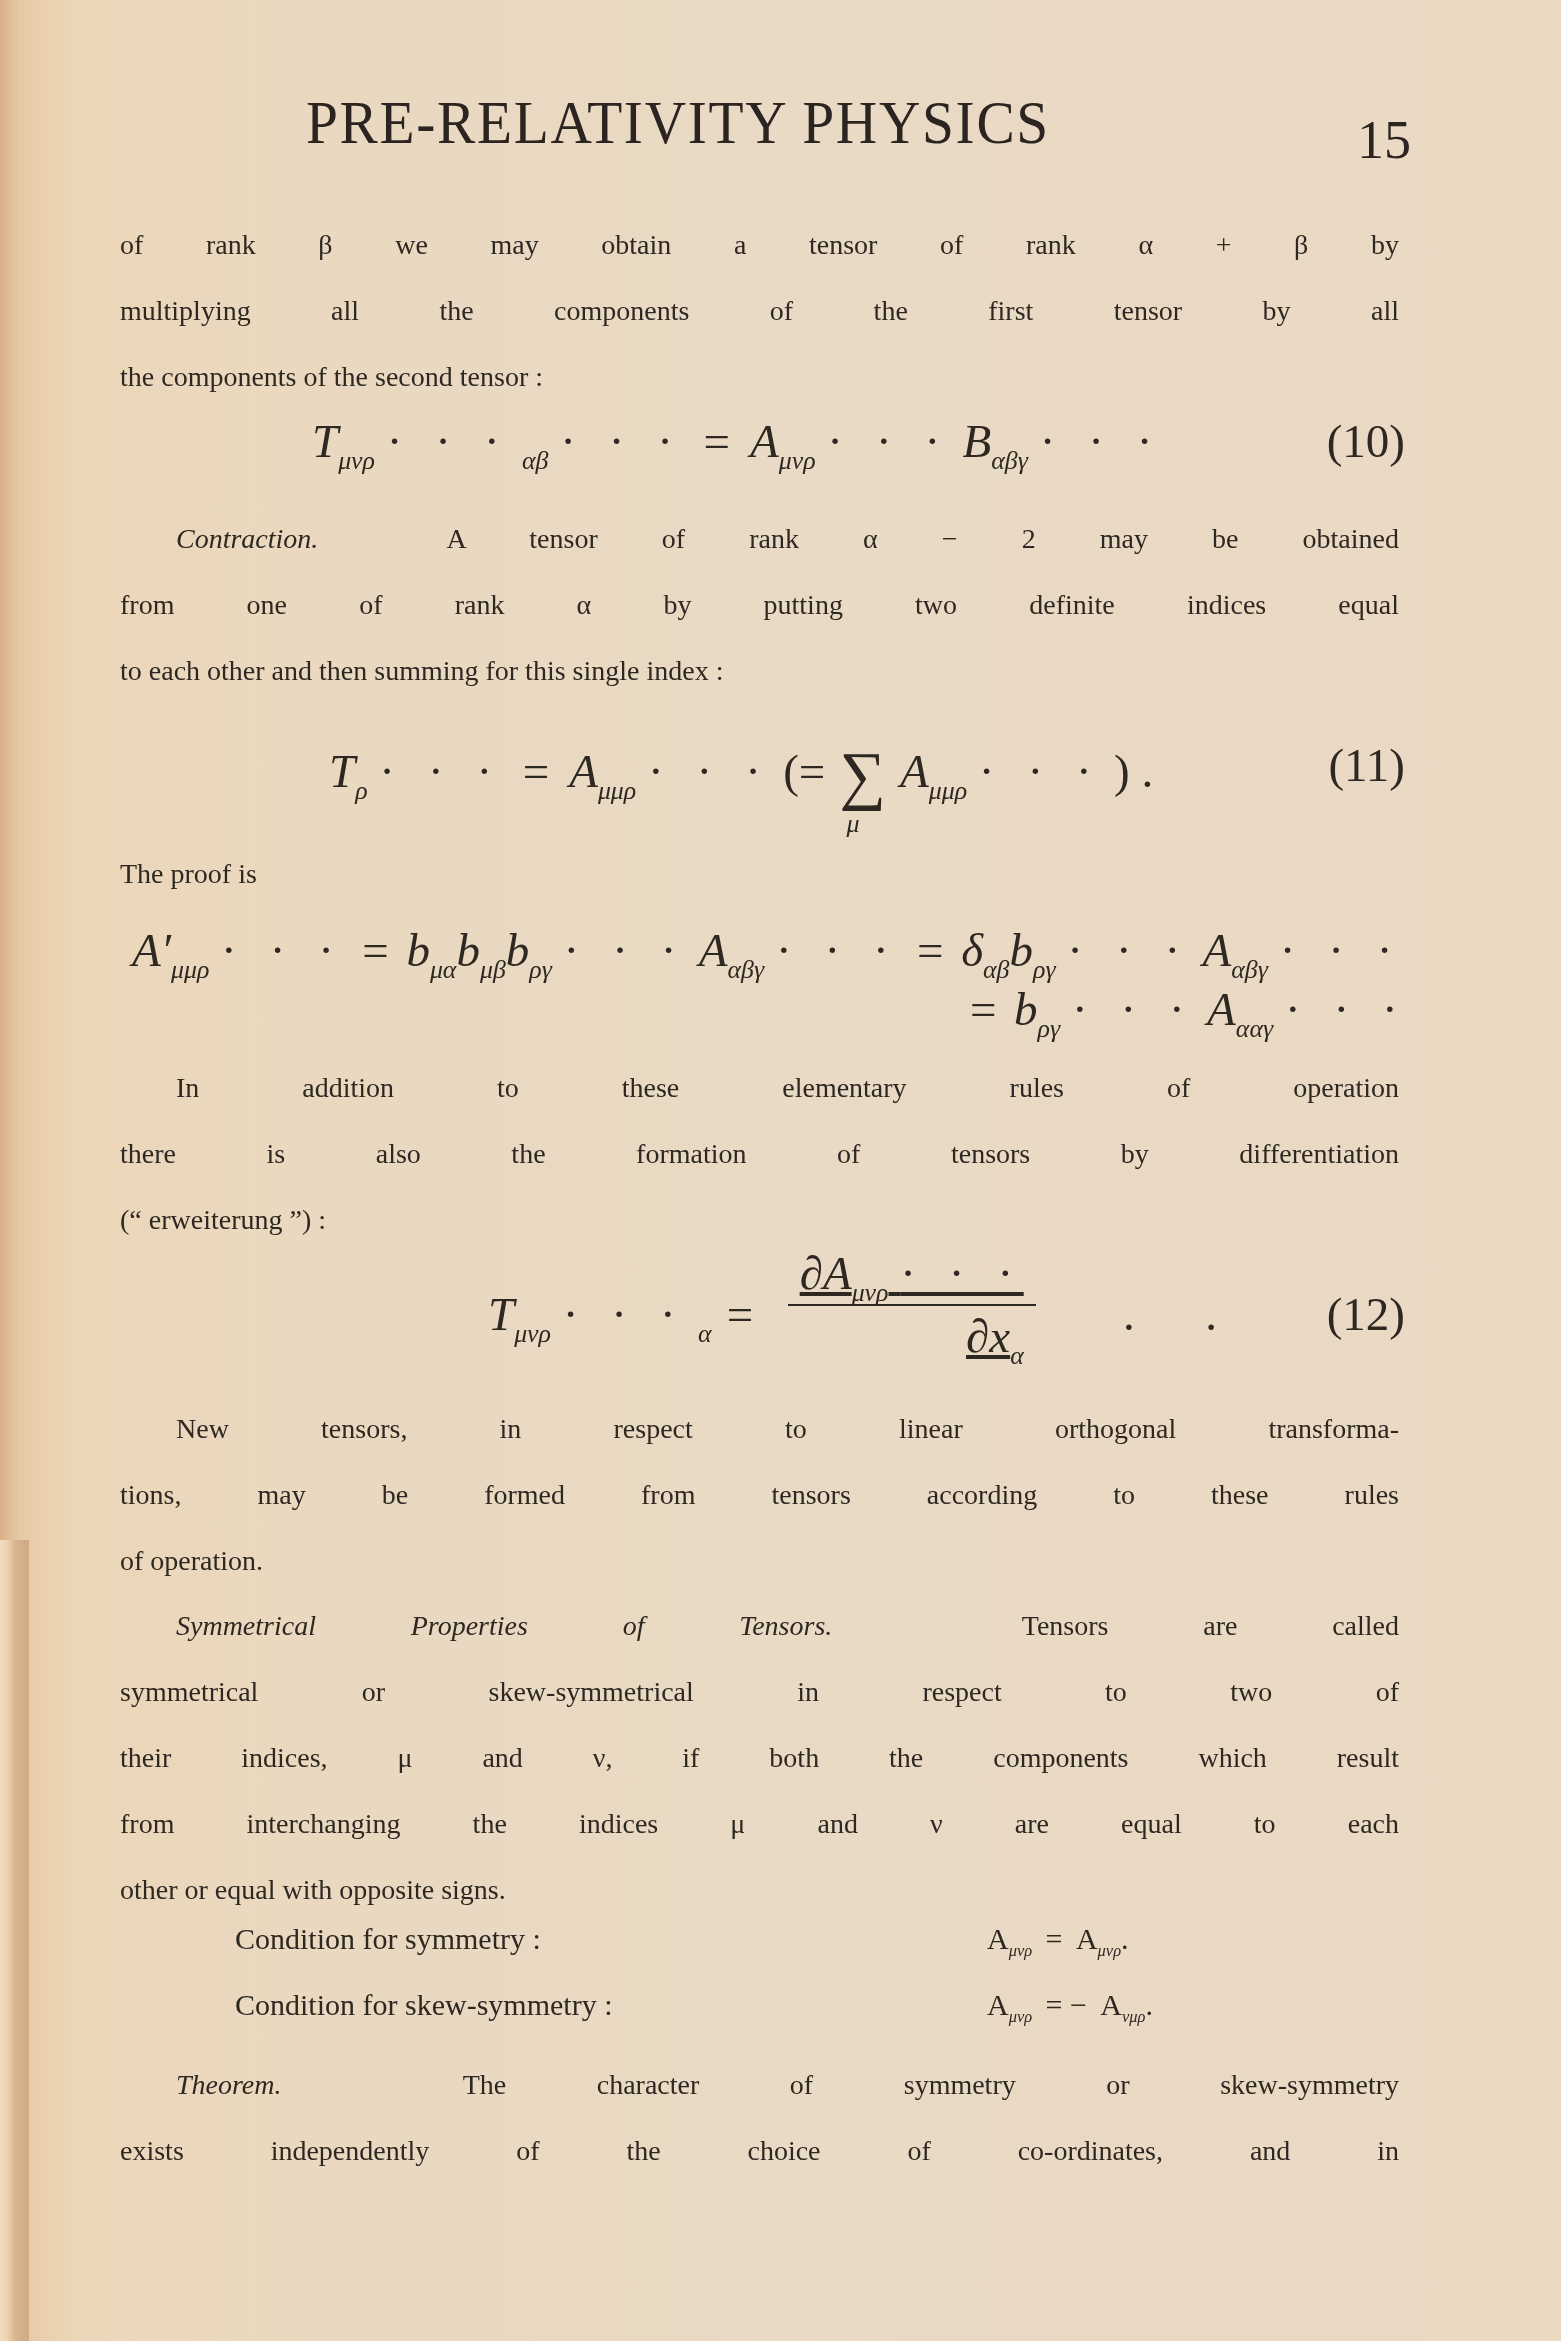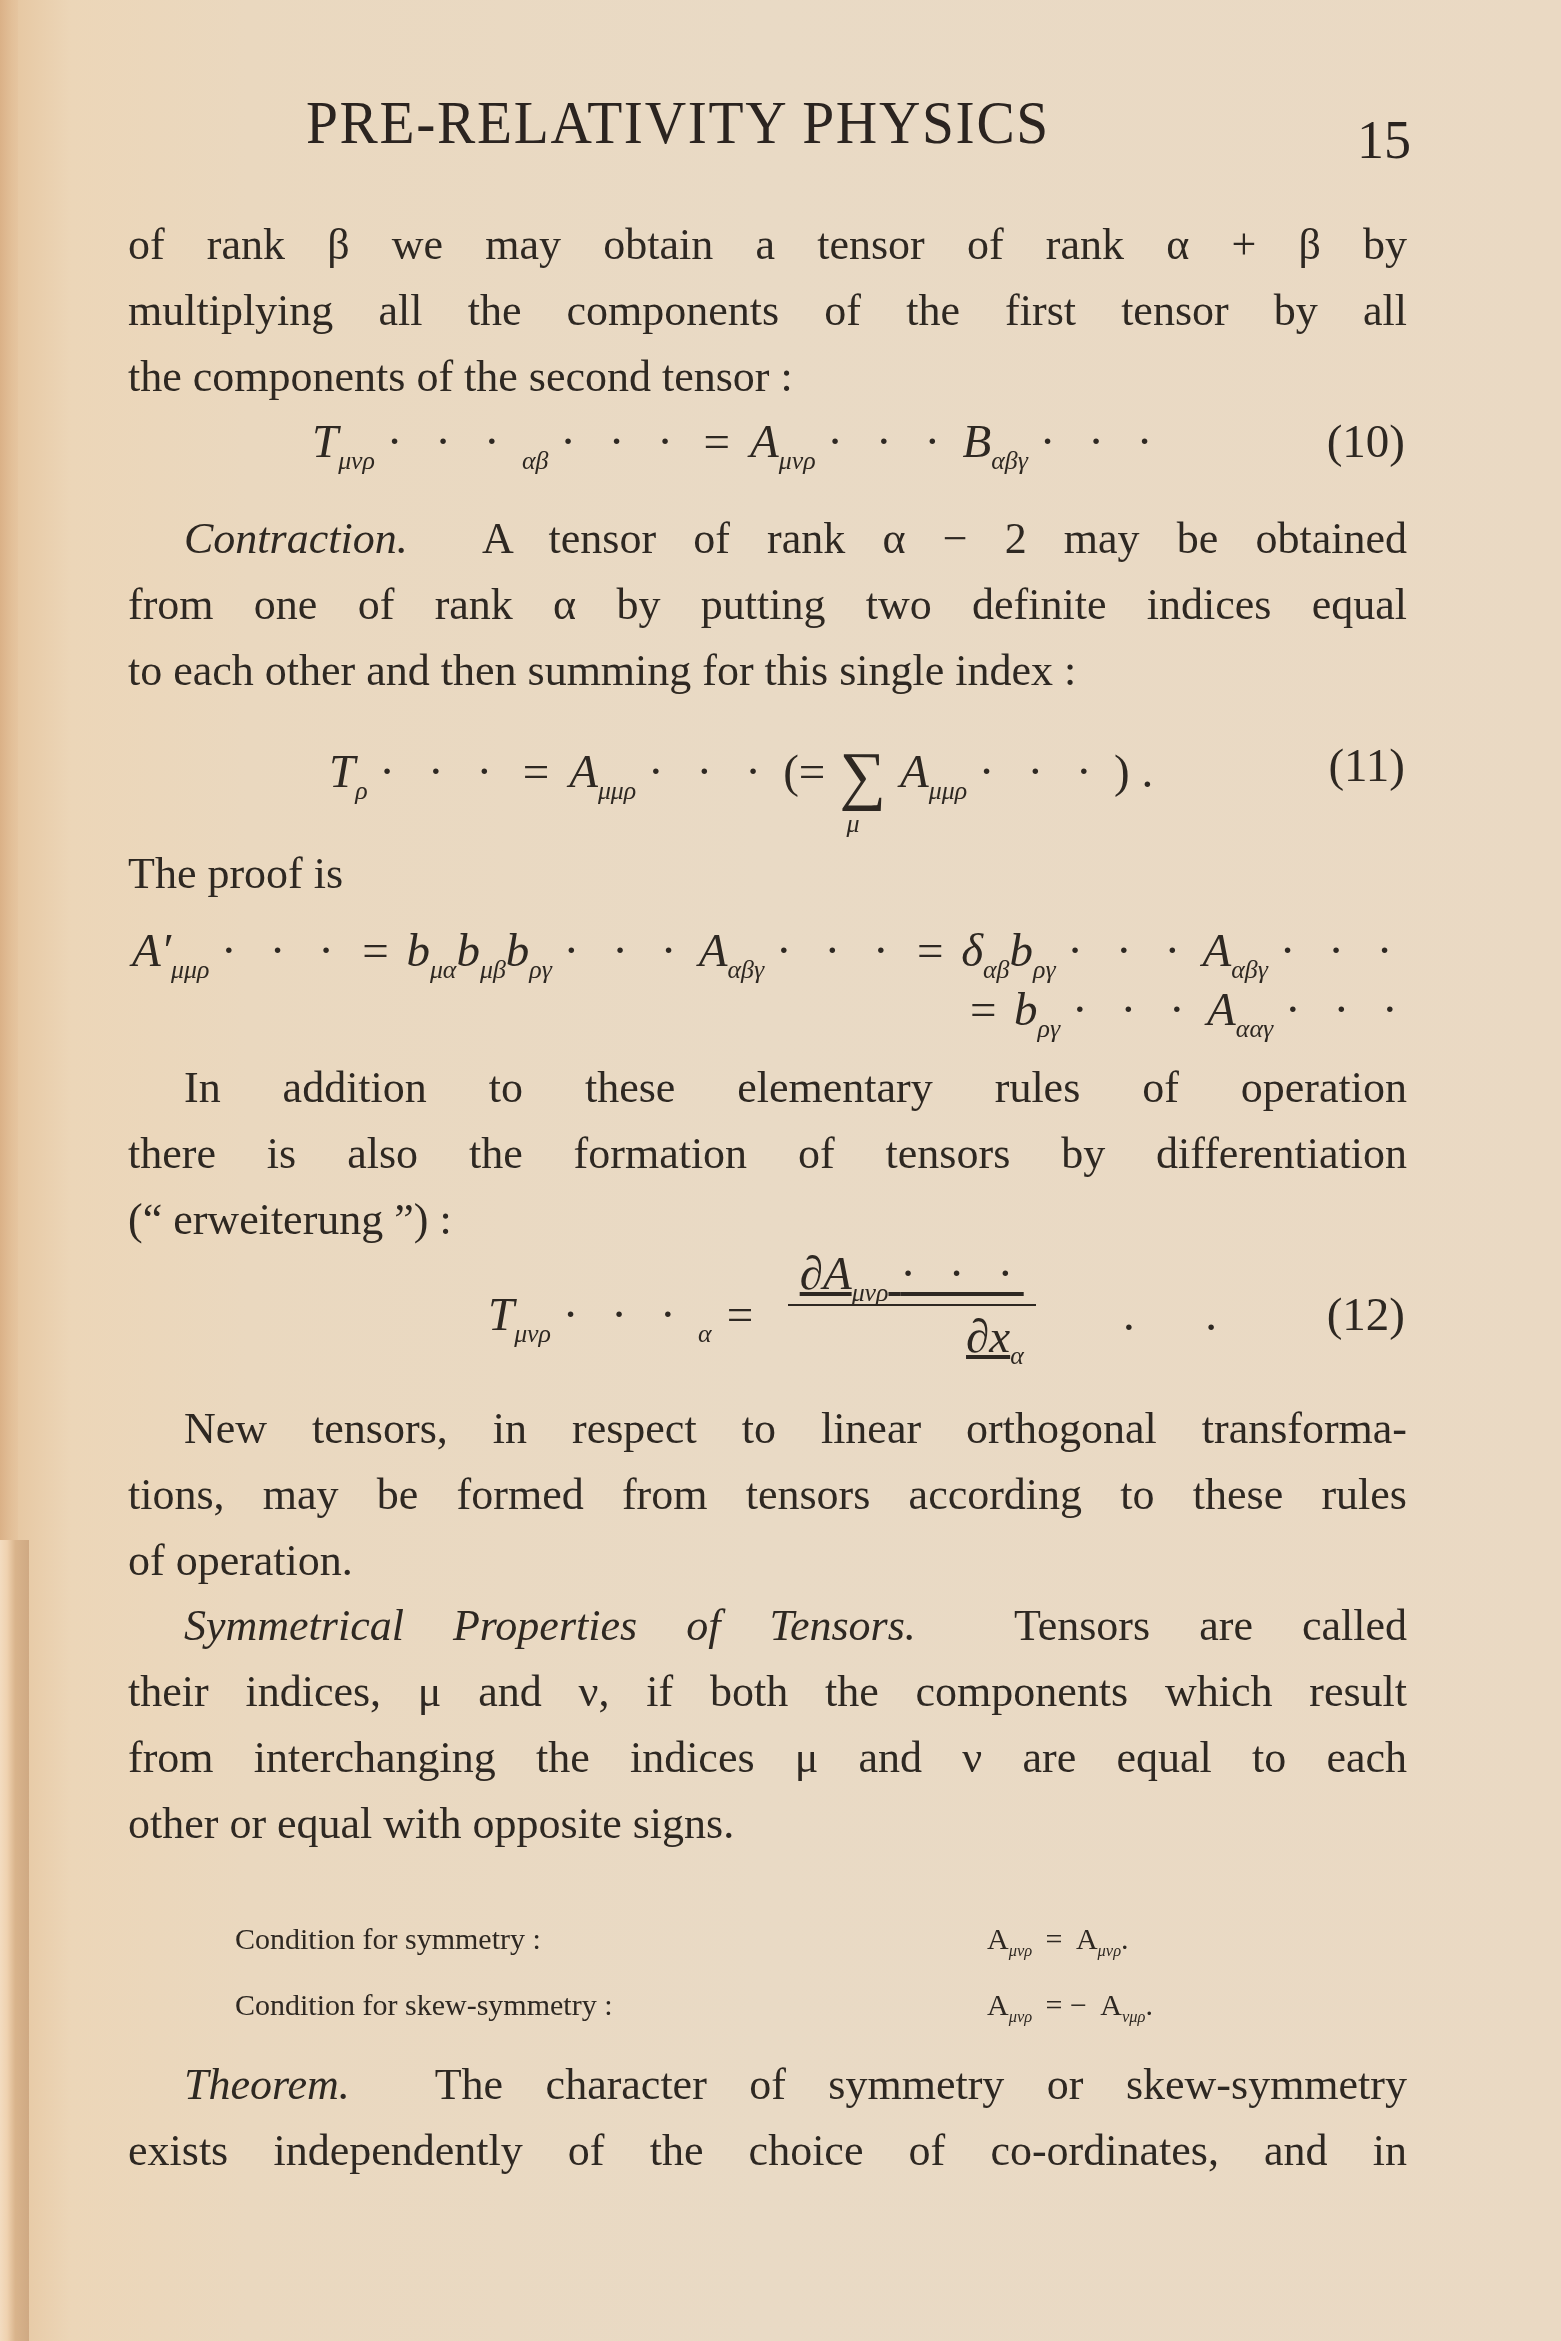--- a/index.html
+++ b/index.html
@@ -60,24 +60,24 @@
     .page-number {
       position: absolute;
       right: 0;
       top: 21px;
       font-size: 54px;
       color: #2b2420;
     }
 
     .body-text {
       position: absolute;
-      left: 128px;
+      left: 120px;
       top: 212px;
       width: 1279px;
-      font-size: 44px;
+      font-size: 28px;
       line-height: 66px;
     }
     .line {
       display: block;
       white-space: nowrap;
       height: 66px;
       text-align: justify;
       text-align-last: justify;
     }
     .line.last {
@@ -246,20 +246,21 @@
 </div>
 
 <div class="body-text" style="top:1396px;">
   <span class="line indent">New tensors, in respect to linear orthogonal transforma-</span>
   <span class="line">tions, may be formed from tensors according to these rules</span>
   <span class="line last">of operation.</span>
 </div>
 
 <div class="body-text" style="top:1593px;">
   <span class="line indent"><i>Symmetrical Properties of Tensors.</i>&nbsp;&nbsp;<span>Tensors are called</span></span>
+  <span class="line">symmetrical or skew-symmetrical in respect to two of</span>
   <span class="line">their indices, μ and ν, if both the components which result</span>
   <span class="line">from interchanging the indices μ and ν are equal to each</span>
   <span class="line last">other or equal with opposite signs.</span>
 </div>
 
 <div class="cond" style="left:235px; top:1922px; width:1176px;">
   <span>Condition for symmetry :</span>
   <span class="expr" style="left:752px;">
     <span>A</span><sub>μνρ</sub>
     <span style="margin:0 5.9px;">=</span>

